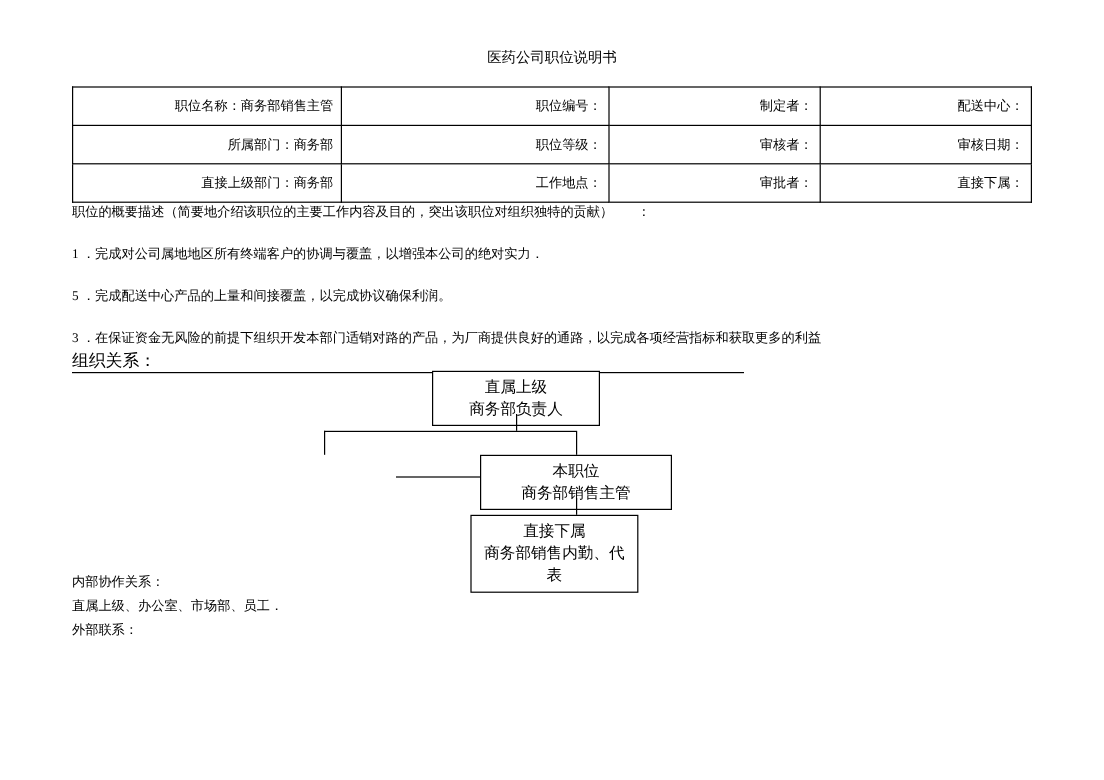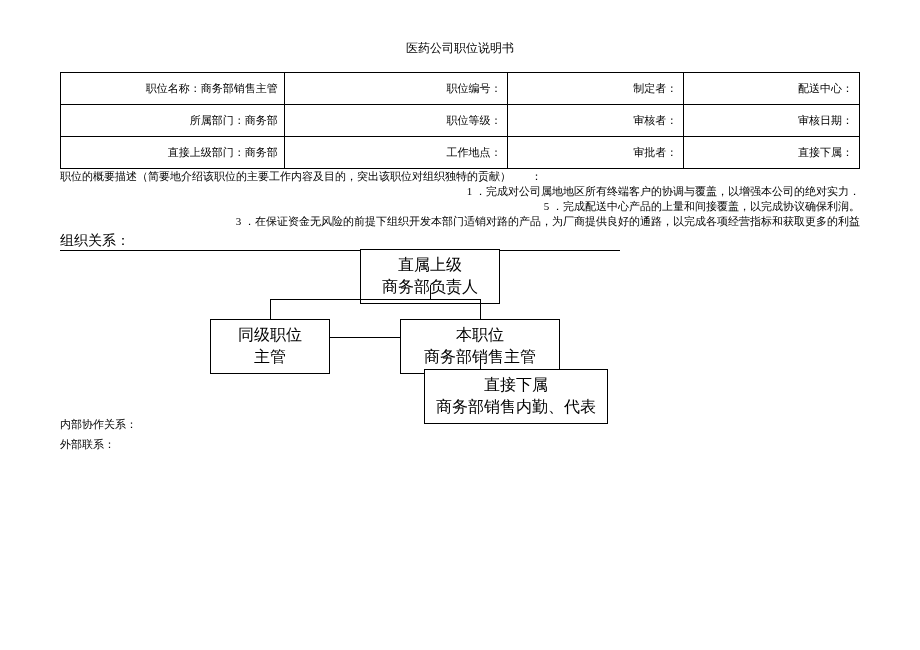--- a/index.html
+++ b/index.html
@@ -27,44 +27,44 @@
     table.info td {
       border: 1px solid #000;
       padding: 8px 6px;
       font-size: 11px;
       vertical-align: middle;
     }
     table.info td.c1 { width: 28%; }
     table.info td.c2 { width: 28%; }
     table.info td.c3 { width: 22%; }
     table.info td.c4 { width: 22%; }
-    .desc-line { font-size: 11px; margin-top: 0; text-align: right; }
+    .desc-line { font-size: 11px; margin-top: 20px; }
     .section-label { font-size: 14px; margin-top: 3px; border-bottom: 1px solid #000; display: inline-block; padding-right: 400px; min-width:560px;}
     .desc-head-wrap { display:flex; align-items:center; }
     .desc-head-wrap .colon { margin-left: 20px; }
     .org-chart {
       position: relative;
       width: 560px;
       height: 160px;
       margin-left: 120px;
       margin-top: -2px;
     }
     .org-box {
       position: absolute;
       border: 1px solid #000;
       background: #fff;
       text-align: center;
       padding: 4px 8px;
-      font-size: 16px;
+      font-size: 13px;
       line-height: 1.4;
     }
     .box-top { left: 180px; top: 0; width: 140px; }
     .box-peer { left: 30px; top: 70px; width: 120px; }
     .box-self { left: 220px; top: 70px; width: 160px; }
-    .box-sub { left: 244px; top: 120px; width: 184px; }
+    .box-sub { left: 212px; top: 120px; width: 140px; }
     .vline, .hline { position: absolute; background: #000; }
     .vline { width: 1px; }
     .hline { height: 1px; }
     .internal { margin-top: 8px; font-size: 11px; }
     .internal div { margin-top: 5px; }
   </style>
 </head>
 <body>
 
 
@@ -102,40 +102,37 @@
 <div class="desc-line">5 ．完成配送中心产品的上量和间接覆盖，以完成协议确保利润。</div>
 <div class="desc-line">3 ．在保证资金无风险的前提下组织开发本部门适销对路的产品，为厂商提供良好的通路，以完成各项经营指标和获取更多的利益</div>
 
 <div class="section-label">组织关系：</div>
 
 <div class="org-chart">
   <div class="org-box box-top">
     <div>直属上级</div>
     <div>商务部负责人</div>
   </div>
-  <div class="org-box box-peer">
-    <div>同级职位</div>
-    <div>主管</div>
-  </div>
   <div class="org-box box-self">
     <div>本职位</div>
     <div>商务部销售主管</div>
   </div>
   <div class="org-box box-sub">
     <div>直接下属</div>
     <div>商务部销售内勤、代表</div>
   </div>
 
   <div class="vline" style="left:250px; top:36px; height:14px;"></div>
   <div class="hline" style="left:90px; top:50px; width:210px;"></div>
   <div class="vline" style="left:90px; top:50px; height:20px;"></div>
   <div class="vline" style="left:300px; top:50px; height:20px;"></div>
   <div class="hline" style="left:150px; top:88px; width:70px;"></div>
   <div class="vline" style="left:300px; top:106px; height:14px;"></div>
 </div>
 
 <div class="internal">
   <div>内部协作关系：</div>
+  <div>直属上级、办公室、市场部、员工．</div>
   <div>外部联系：</div>
 </div>
 
 
 
 
 </body></html>

